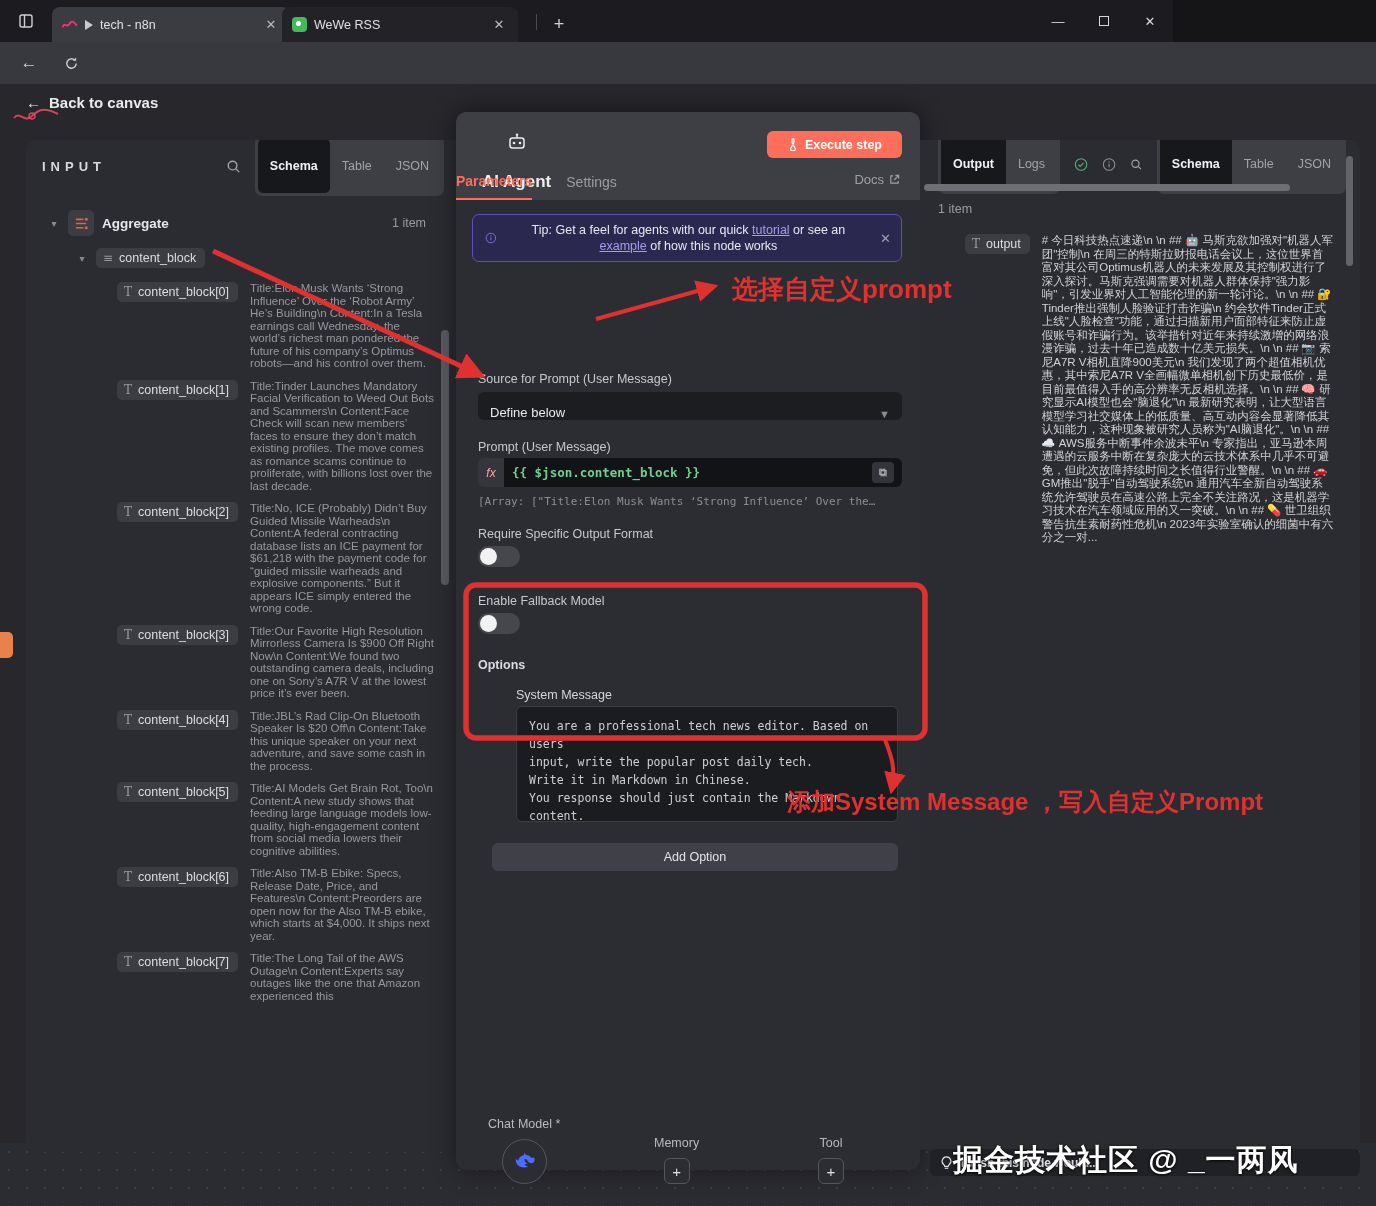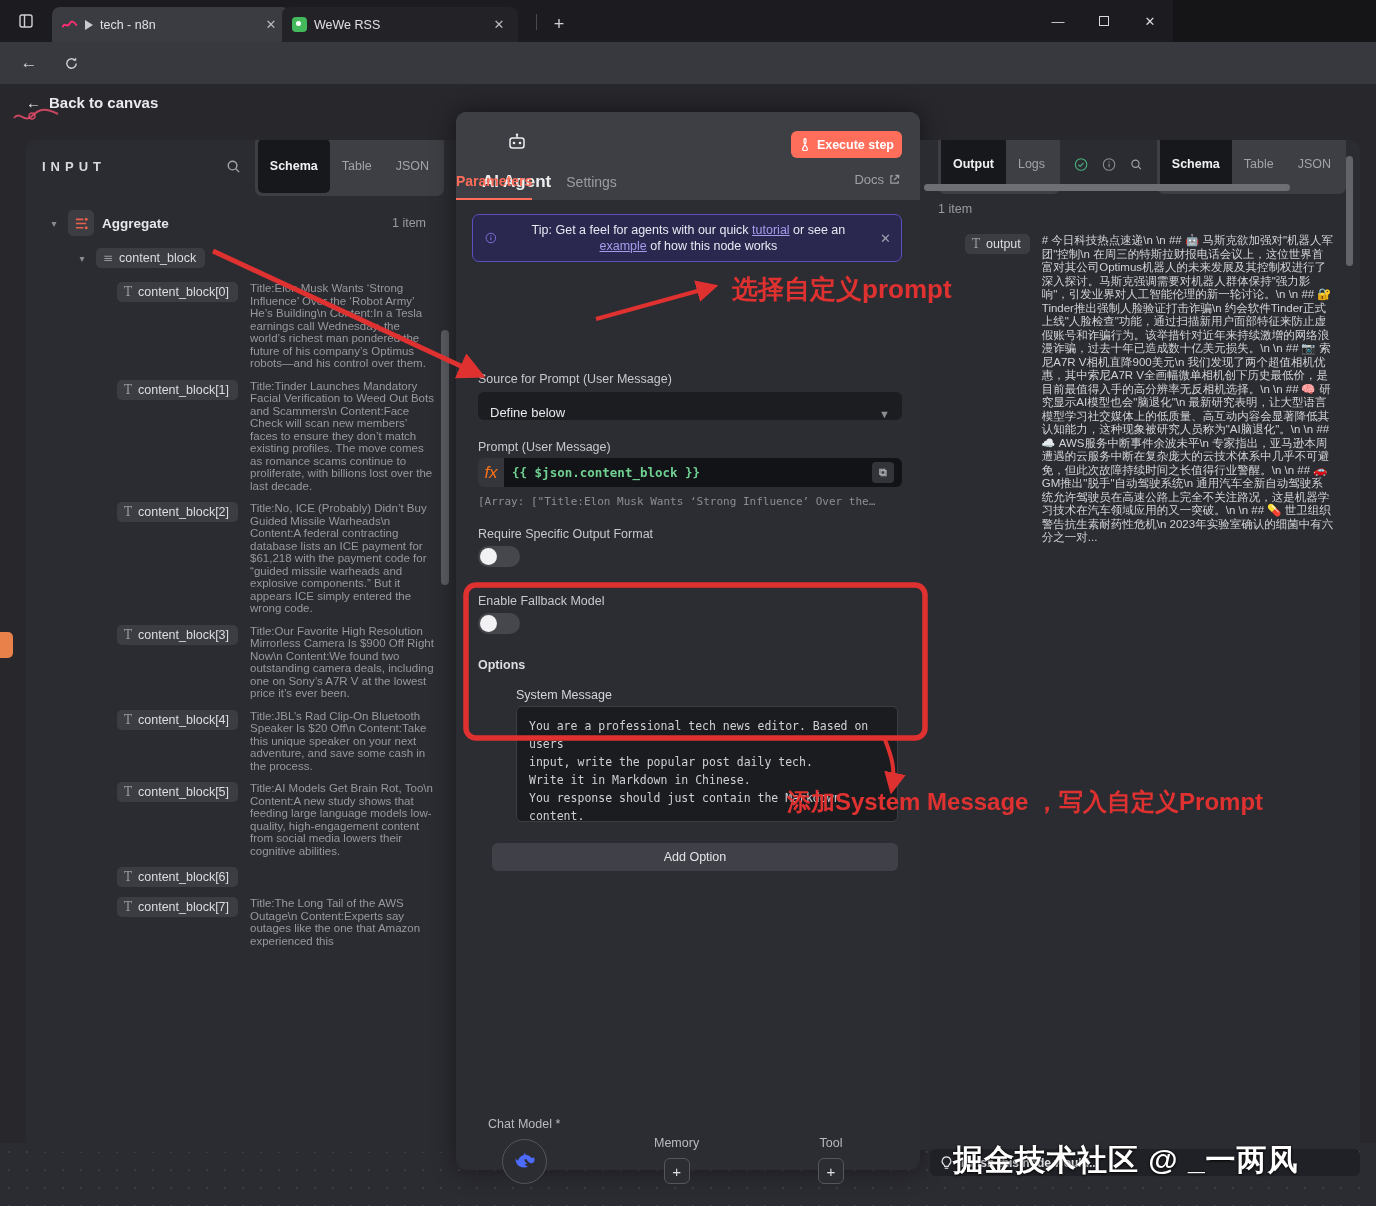--- a/index.html
+++ b/index.html
@@ -64,35 +64,35 @@
   .pill .tic { color:#9a9ba0; font-family:"DejaVu Serif", serif; font-size:12px; }
   .itemrow { display:flex; align-items:flex-start; gap:12px; margin:0 10px 10px 91px; }
   .itemrow .pill { flex:0 0 auto; }
   .ival { font-size:11.5px; line-height:12.5px; color:#97989e; width:186px; white-space:pre-wrap; word-break:break-word; }
   .vscroll { position:absolute; border-radius:4px; background:#5a5b61; }
 
   
   .dialog { left:456px; top:112px; width:464px; height:1058px; border-radius:10px; background:#2c2d32; box-shadow:0 0 24px rgba(0,0,0,.45); }
   .dlg-head { position:absolute; left:0; top:0; width:100%; height:88px; background:#3e3f44; border-radius:10px 10px 0 0; }
   .dlg-title { position:absolute; left:26px; top:20px; display:flex; align-items:center; gap:20px; font-size:17px; font-weight:bold; color:#eceded;flex-direction:column; }
-  .exec-btn { position:absolute; right:18px; top:19px; height:27px; padding:0 8px; background:#ff6e5b; border-radius:6px; display:flex; align-items:center; gap:6px; color:#fff; font-size:12.5px; font-weight:bold; }
+  .exec-btn { position:absolute; right:18px; top:19px; height:27px; padding:0 20px; background:#ff6e5b; border-radius:6px; display:flex; align-items:center; gap:6px; color:#fff; font-size:12.5px; font-weight:bold; }
   .dlg-tabs { position:absolute; left:0; top:52px; width:100%; height:36px; display:flex; align-items:center; padding:0 0; gap:34px; font-size:14px; }
   .dtab { color:#9b9ca1; height:36px; display:flex; align-items:center; }
   .dtab.on { color:#ff6d5a; border-bottom:2px solid #ff6d5a; font-weight:bold; }
   .docs { position:absolute; right:20px; top:60px; color:#9fa0a5; font-size:13px; display:flex; gap:5px; align-items:center; }
   .dlg-body { position:absolute; left:0; top:88px; width:100%; height:880px; overflow:hidden; }
   .tip { position:absolute; left:16px; top:14px; width:430px; height:48px; background:#2b2850; border:1px solid #5d4fc0; border-radius:7px; display:flex; align-items:center; padding:0 10px 0 12px; gap:10px; }
   .tip-text { font-size:12.5px; line-height:16px; color:#e8e8f2;text-align:center; }
   .tip a { color:#a79bee; text-decoration:underline; }
   .tip .x { margin-left:auto; color:#9fa0ae; font-size:13px; }
   .flabel { position:absolute; font-size:12.5px; color:#c7c8cc; }
   .dd { position:absolute; left:22px; width:424px; height:28px; background:#1c1d21; border-radius:6px; display:flex; align-items:flex-end; padding:0 12px; font-size:13px; color:#e8e9eb; }
   .dd .car { margin-left:auto; color:#8c8d93; font-size:11px; }
   .fxrow { position:absolute; left:22px; top:258px; width:424px; height:29px; display:flex; }
-  .fxbadge { width:26px; background:#35363b; border-radius:6px 0 0 6px; color:#f97316; font-style:italic; font-size:17px; display:flex; align-items:center; justify-content:center; }
+  .fxbadge { width:26px; background:#35363b; border-radius:6px 0 0 6px; color:#fca5a5; font-style:italic; font-size:12px; display:flex; align-items:center; justify-content:center; }
   .fxfield { flex:1; background:#121317; border-radius:0 6px 6px 0; display:flex; align-items:center; padding:0 8px; font-family:"DejaVu Sans Mono", monospace; font-size:12.5px; color:#70d092; font-weight:bold; }
   .fxexp { margin-left:auto; width:22px; height:21px; background:#33343a; border-radius:4px; color:#a9aab0; font-size:11px; display:flex; align-items:center; justify-content:center; }
   .preview { position:absolute; left:22px; top:295px; width:424px; font-family:"DejaVu Sans Mono", monospace; font-size:11px; color:#8c8d93; white-space:nowrap; overflow:hidden; }
   .toggle { position:absolute; left:22px; width:42px; height:21px; border-radius:11px; background:#46474d; }
   .toggle::after { content:""; position:absolute; left:2px; top:2px; width:17px; height:17px; border-radius:50%; background:#f2f2f4; }
   .sysmsg-label { position:absolute; left:60px; top:488px; font-size:12.5px; color:#d5d6d9; }
   .sysmsg { position:absolute; left:60px; top:506px; width:382px; height:116px; background:#1b1c20; border:1px solid #3c3d42; border-radius:6px; resize:none; color:#cfd0d3; font-family:"DejaVu Sans Mono", monospace; font-size:11.5px; line-height:18px; padding:10px 12px; outline:none; }
   .addopt { position:absolute; left:36px; top:643px; width:406px; height:28px; background:#404148; border-radius:6px; color:#e3e4e7; font-size:12.5px; display:flex; align-items:center; justify-content:center; }
   .conn { position:absolute; bottom:-14px; display:flex; flex-direction:column; align-items:center; gap:8px; }
   .conn .clabel { font-size:12.5px; color:#b9bac0; }
@@ -301,20 +301,21 @@
             <span class="tic">T</span>
             <span>content_block[5]</span>
           </span>
         <span class="ival">Title:AI Models Get Brain Rot, Too\n Content:A new study shows that feeding large language models low-quality, high-engagement content from social media lowers their cognitive abilities.</span>
       </div>
       <div class="itemrow">
         <span class="pill">
             <span class="tic">T</span>
             <span>content_block[6]</span>
           </span>
+        <span class="ival">Title:Also TM-B Ebike: Specs, Release Date, Price, and Features\n Content:Preorders are open now for the Also TM-B ebike, which starts at $4,000. It ships next year.</span>
       </div>
       <div class="itemrow">
         <span class="pill">
             <span class="tic">T</span>
             <span>content_block[7]</span>
           </span>
         <span class="ival">Title:The Long Tail of the AWS Outage\n Content:Experts say outages like the one that Amazon experienced this</span>
       </div>
     </div>
     <div class="vscroll" style="left:415px; top:190px; width:8px; height:255px;"></div>

